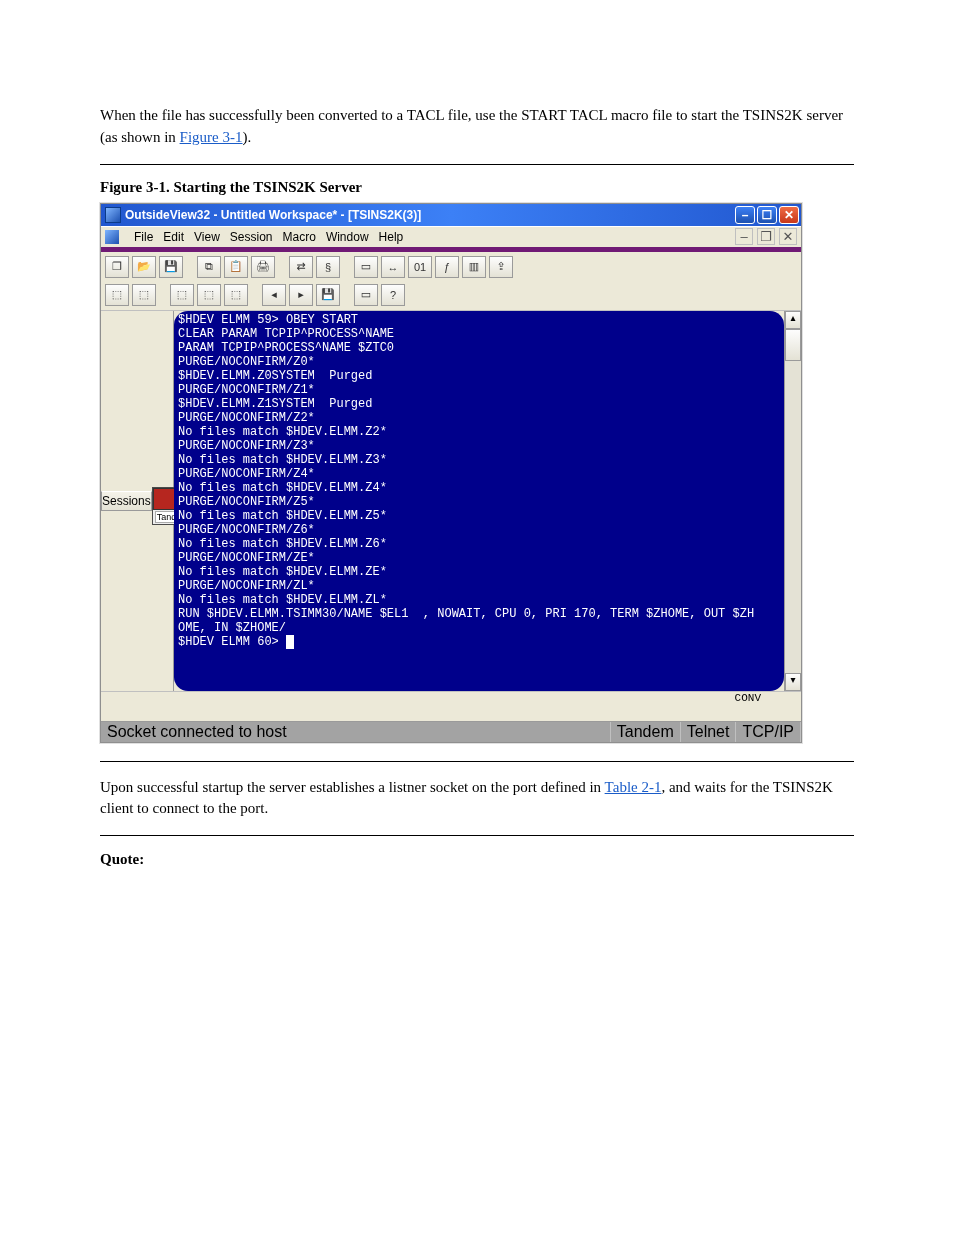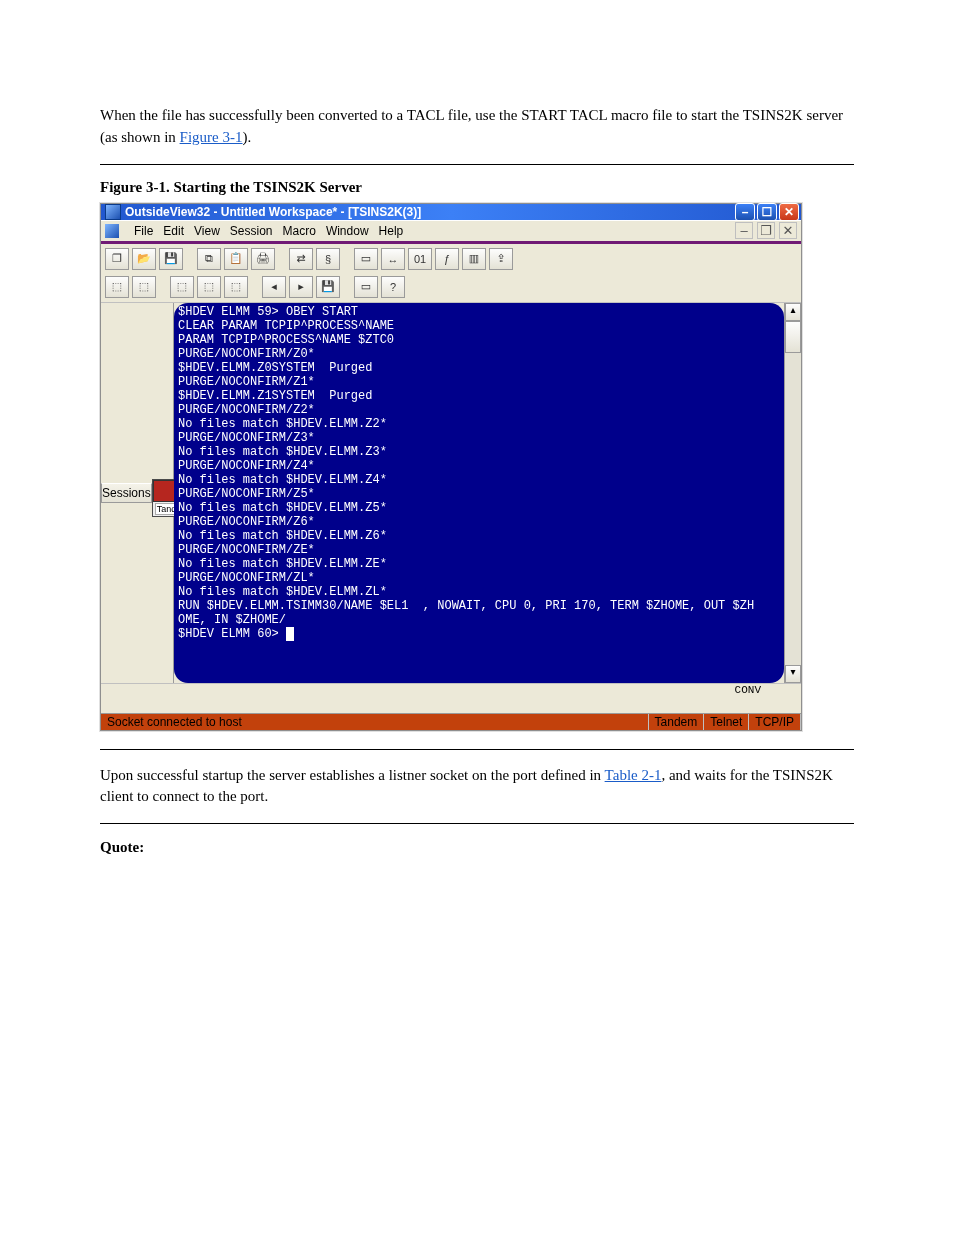--- a/index.html
+++ b/index.html
@@ -47,21 +47,21 @@
     margin: 2px 0 0 0;
     border: 1px solid #8f8f8f;
     font-family: Tahoma, Arial, sans-serif;
     font-size: 12px;
     box-shadow: 0 0 0 1px #e0e0e0;
     background: #ece9d8;
   }
   .titlebar {
     display: flex;
     align-items: center;
-    height: 16px;
+    height: 22px;
     background: linear-gradient(to right, #2157cf 0%, #3c80f6 50%, #2157cf 100%);
     color: #fff;
     padding: 0 2px 0 4px;
     font-weight: bold;
     font-size: 12px;
   }
   .titlebar .appicon {
     width: 16px; height: 16px;
     margin-right: 4px;
     background: linear-gradient(135deg,#7fb5ff,#1c50b0);
@@ -80,21 +80,21 @@
     box-sizing: border-box;
   }
   .winbtn.min, .winbtn.max { background: linear-gradient(#3c80f6,#1c50b0); }
   .winbtn.close { background: linear-gradient(#ef6b44,#c8381a); }
   .menubar {
     display:flex;
     align-items:center;
     height: 20px;
     background:#ece9d8;
     border-top:1px solid #fff;
-    border-bottom:3px solid #701a75;
+    border-bottom:5px solid #701a75;
     padding: 0 4px;
     font-size: 12px;
     gap: 10px;
   }
   .menubar .menuicon {
     width:14px; height:14px;
     background: linear-gradient(135deg,#7fb5ff,#1c50b0);
     margin-right: 5px;
   }
   .menubar .mdibtns {
@@ -223,23 +223,23 @@
     border-top:1px solid #c0c0c0;
     height:16px;
     font-family:"Courier New",monospace;
     font-size:11px;
     color:#000;
     text-align:right;
     padding:0 40px 13px 0;
   }
   .statusbar {
     display:flex;
-    background:#c2410c;
+    background:#a3a3a3;
     border-top:1px solid #9a9a9a;
-    font-size:12px;
+    font-size:16px;
     align-items:flex-end;
   }
   .statusbar .cell {
     padding: 1px 6px;
     border-right:1px solid #c0c0c0;
     white-space:nowrap;
   }
   .statusbar .stretch { flex:1; border-right:1px solid #c0c0c0; }
 </style>
 </head>

